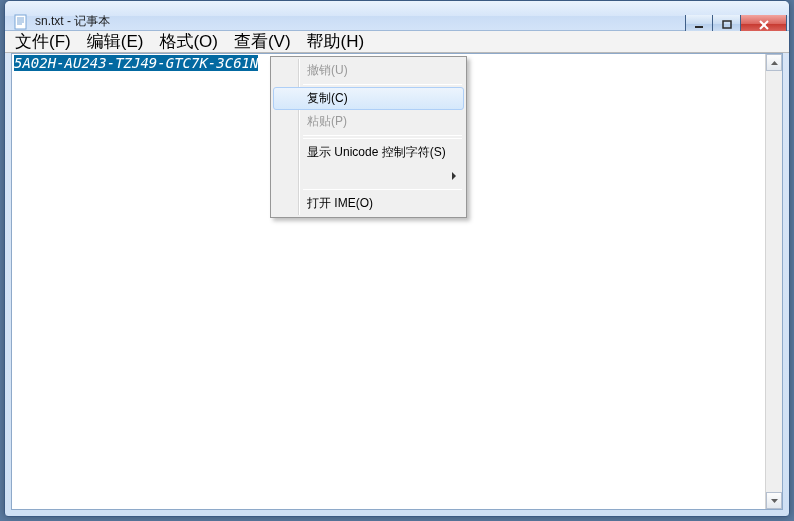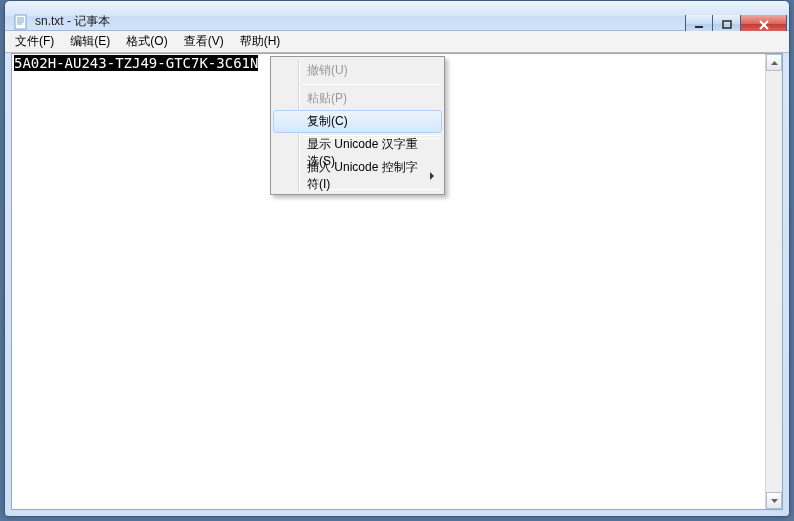--- a/index.html
+++ b/index.html
@@ -64,21 +64,21 @@
       background: #f3f3f3;
       border-bottom: 1px solid #b9b9b9;
       display: flex;
       align-items: stretch;
       padding-left: 2px;
     }
     .menubar .menu-item {
       padding: 0 8px;
       display: flex; align-items: center;
       color: #000;
-      font-size: 12px;
+      font-size: 17px;
       cursor: default;
     }
     .client-wrap {
       flex: 1;
       margin: 0 6px 6px 6px;
       border: 1px solid #8ea9c9;
       background: #fff;
       position: relative;
       display: flex;
     }
@@ -87,42 +87,43 @@
       overflow: hidden;
       position: relative;
       font-family: "SimSun", "Consolas", monospace;
       font-size: 14px;
       line-height: 16px;
       padding: 1px 2px;
       white-space: pre;
       color: #000;
     }
     .editor .selection {
-      background: #000000;
+      background: #0369a1;
       color: #fff;
+      font-style: italic;
     }
     .scrollbar-v {
       width: 17px;
       background: #f0f0f0;
       border-left: 1px solid #d4d4d4;
       display: flex; flex-direction: column;
     }
     .sb-btn {
       height: 17px;
       background: linear-gradient(to bottom, #fdfdfd, #e4e9ef);
       border: 1px solid #b4bfcf;
       display: flex; align-items: center; justify-content: center;
     }
     .sb-track { flex: 1; background: #efefef; }
     
     .context-menu {
       position: absolute;
       left: 270px;
       top: 56px;
-      width: 175px;
+      width: 197px;
       background: #f0f0f0;
       border: 1px solid #979797;
       box-shadow: 3px 3px 4px rgba(0,0,0,.25);
       padding: 2px;
       font-size: 12px;
     }
     .cm-gutter {
       position: absolute;
       left: 2px; top: 2px; bottom: 2px;
       width: 26px;
@@ -231,24 +232,24 @@
       </div>
     </div>
   </div>
 </div>
 
 <div class="context-menu">
   <div class="cm-gutter"></div>
   <div class="cm-items">
     <div class="cm-item disabled">撤销(U)</div>
     <div class="cm-sep"></div>
+    <div class="cm-item hover">复制(C)</div>
     <div class="cm-item disabled">粘贴(P)</div>
-    <div class="cm-item hover">复制(C)</div>
-    <div class="cm-sep"></div>
-    <div class="cm-sep"></div>
-    <div class="cm-item">显示 Unicode 汉字重选(S)</div>
+    <div class="cm-sep"></div>
+    <div class="cm-sep"></div>
+    <div class="cm-item">显示 Unicode 控制字符(S)</div>
     <div class="cm-item">
-      <span>插入 Unicode 控制字符(I)</span>
       <span class="cm-arrow"></span>
     </div>
     <div class="cm-sep"></div>
+    <div class="cm-item">打开 IME(O)</div>
   </div>
 </div>
 
 </body></html>

